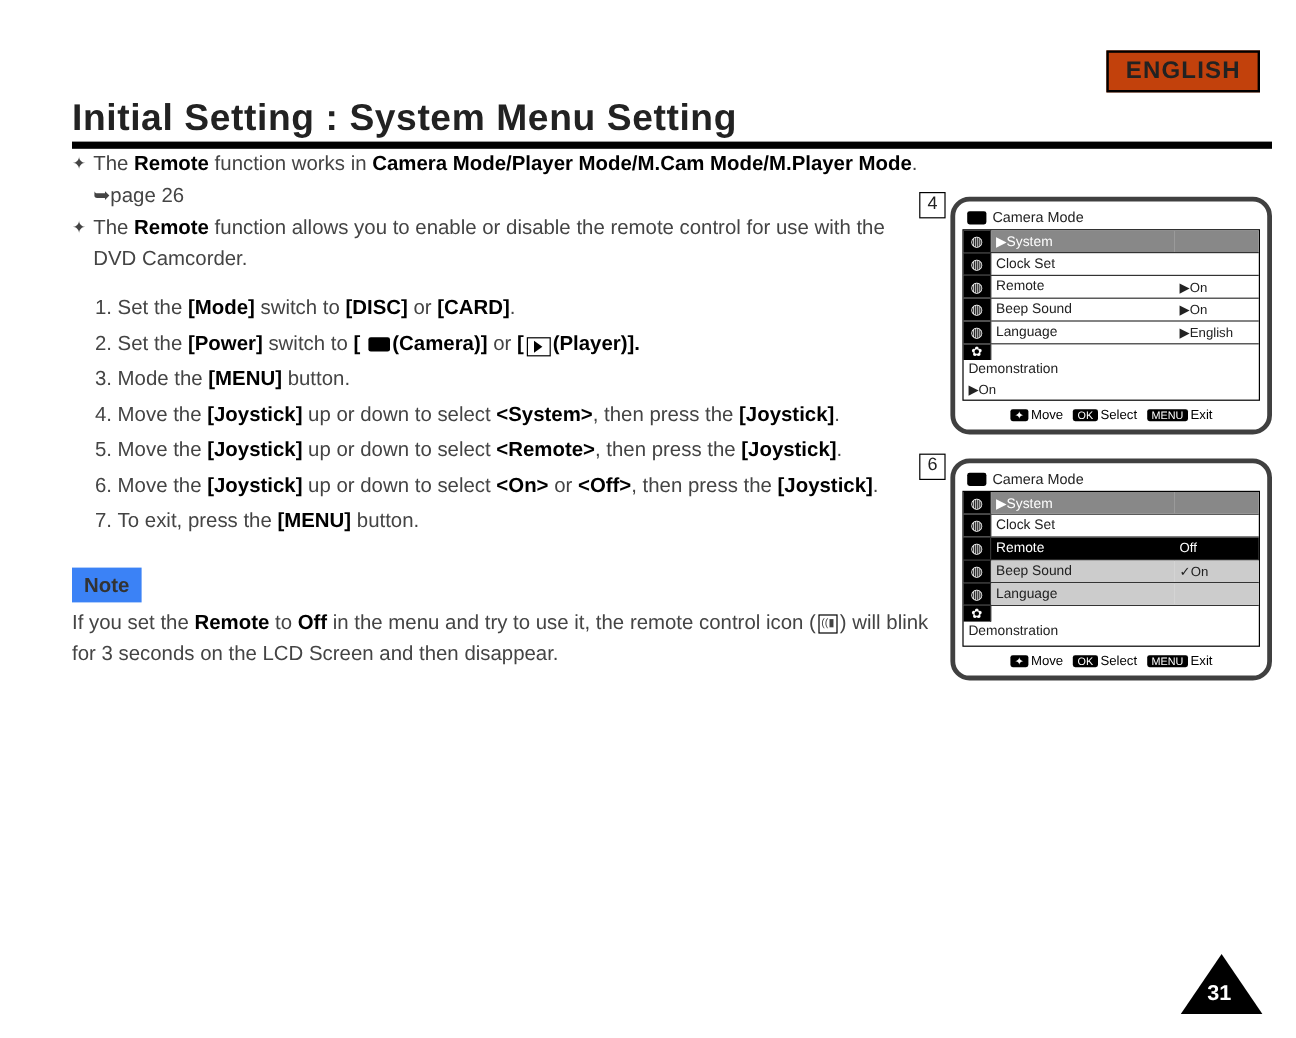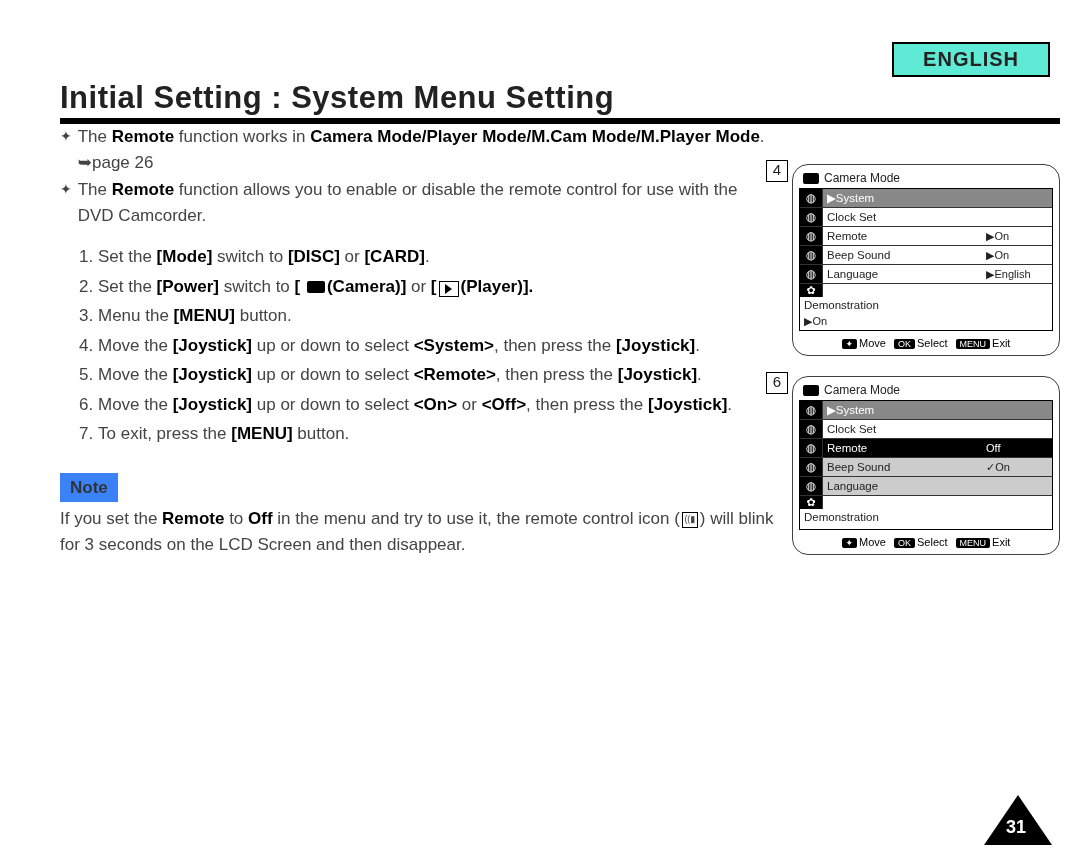--- a/index.html
+++ b/index.html
@@ -14,25 +14,25 @@
     height: 865px;
     position: relative;
     box-sizing: border-box;
     padding: 30px 20px 20px 60px;
   }
   .lang-box {
     position: absolute;
     top: 42px;
     right: 30px;
     border: 2px solid #000;
-    padding: 4px 29px;
+    padding: 4px 14px;
     font-weight: bold;
     font-size: 20px;
     letter-spacing: 1px;
-    background: #5eead4;
+    background: #c2410c;
   }
   .main-title {
     font-size: 31px;
     font-weight: bold;
     margin-top: 50px;
     margin-bottom: 2px;
     letter-spacing: 0.5px;
   }
   .thick-rule {
     height: 6px;
@@ -118,21 +118,21 @@
     left: -26px;
     border: 1.5px solid #000;
     width: 20px;
     height: 20px;
     font-size: 15px;
     text-align: center;
     line-height: 18px;
     background: #fff;
   }
   .shot {
-    border: 1px solid #404040;
+    border: 4px solid #404040;
     border-radius: 16px;
     padding: 6px 6px 6px 6px;
     background: #fff;
   }
   .shot-head {
     display: flex;
     align-items: center;
     gap: 5px;
     font-size: 12px;
     margin-bottom: 3px;
@@ -303,21 +303,21 @@
       </ul>
 
       <ol class="steps">
         <li>
           <span>Set the </span><b>[Mode]</b><span> switch to </span><b>[DISC]</b><span> or </span><b>[CARD]</b><span>.</span>
         </li>
         <li>
           <span>Set the </span><b>[Power]</b><span> switch to </span><b><span>[ </span><span class="rec-ic"></span><span>(Camera)]</span></b><span> or </span><b><span>[</span><span class="play-ic"></span><span>(Player)].</span></b>
         </li>
         <li>
-          <span>Menu the </span><b>[MENU]</b><span> button.</span>
+          <span>Mode the </span><b>[MENU]</b><span> button.</span>
         </li>
         <li>
           <span>Move the </span><b>[Joystick]</b><span> up or down to select </span><b>&lt;System&gt;</b><span>, then press the </span><b>[Joystick]</b><span>.</span>
         </li>
         <li>
           <span>Move the </span><b>[Joystick]</b><span> up or down to select </span><b>&lt;Remote&gt;</b><span>, then press the </span><b>[Joystick]</b><span>.</span>
         </li>
         <li>
           <span>Move the </span><b>[Joystick]</b><span> up or down to select </span><b>&lt;On&gt;</b><span> or </span><b>&lt;Off&gt;</b><span>, then press the </span><b>[Joystick]</b><span>.</span>
         </li>

